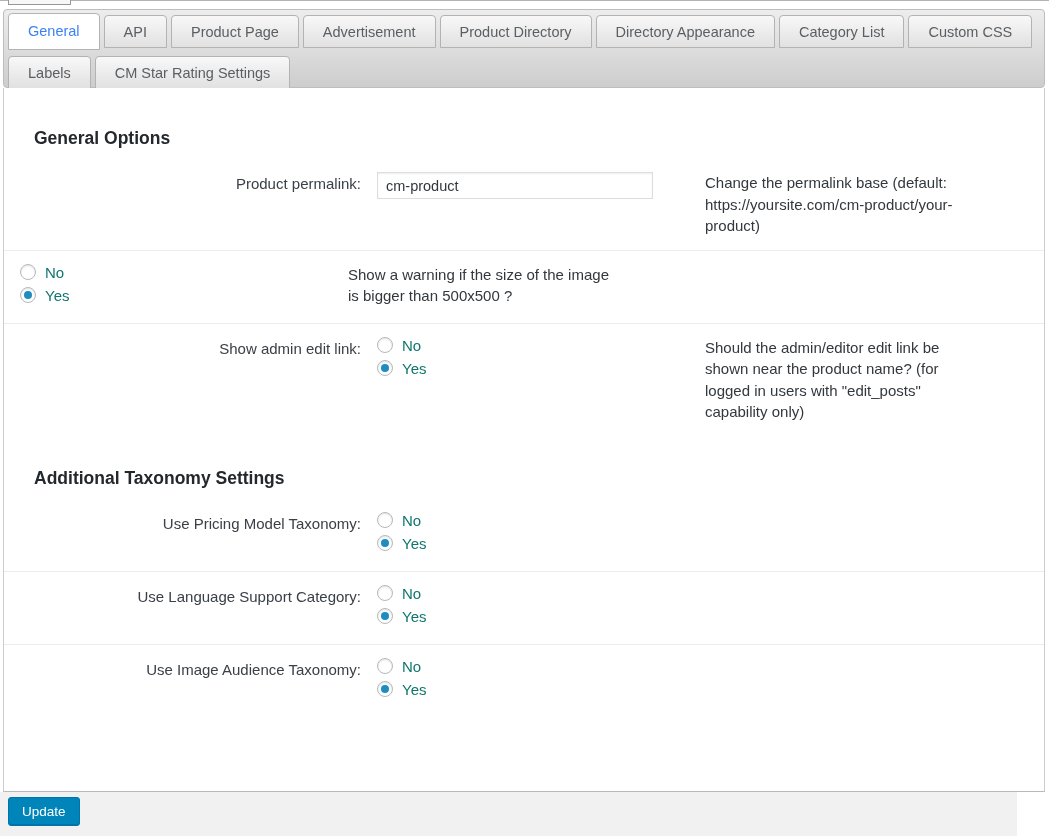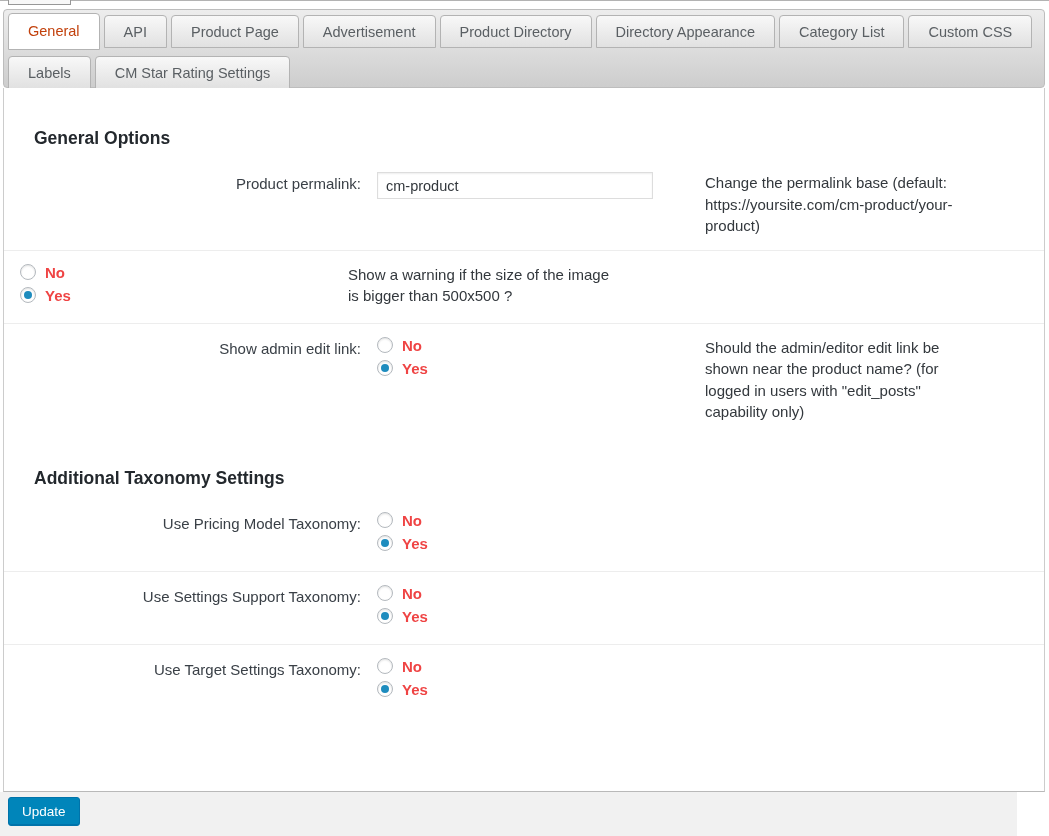--- a/index.html
+++ b/index.html
@@ -31,21 +31,21 @@
     background: linear-gradient(#f8f8f8, #e1e1e1);
     border: 1px solid #b3b3b3;
     border-radius: 4px 4px 0 0;
     color: #5a5f63;
     font-size: 14.5px;
     cursor: pointer;
     white-space: nowrap;
   }
   .tab.active {
     background: #ffffff;
-    color: #c2410c;
+    color: #3b82f6;
     height: 37px;
     margin-top: 0;
     line-height: 34px;
   }
 
   
   .content {
     position:absolute; left:3px; top:88px; width:1042px; height:704px;
     background:#fff;
     border-left:1px solid #cccccc;
@@ -98,24 +98,23 @@
     font-family: "Liberation Sans", sans-serif;
     background: linear-gradient(#fdfdfd, #d8d8d8);
     border: 1px solid #8d8d8d;
     box-shadow: 1px 1px 1px rgba(0,0,0,.25);
     cursor: pointer;
   }
 
   .radio-group { display:flex; flex-direction:column; }
   .radio-option {
     display:flex; align-items:flex-start; gap:9px;
-    font-size: 15px; color:#ef4444;
+    font-size: 15px; color:#0f766e;
     margin-bottom: 6px;
     cursor: pointer;
-    font-weight: bold;
   }
   .radio-circle {
     display:inline-block; width:16px; height:16px; flex-shrink:0;
     border-radius:50%;
     border:1px solid #b4b9be;
     background:#fff;
     box-shadow: inset 0 1px 2px rgba(0,0,0,.12);
     position:relative;
   }
   .radio-circle.checked::after {
@@ -229,38 +228,38 @@
           <label class="radio-option">
             <span class="radio-circle checked"></span>
             <span>Yes</span>
           </label>
         </div>
       </div>
       <div class="col-desc"></div>
     </div>
 
     <div class="form-row">
-      <div class="col-label">Use Settings Support Taxonomy:</div>
+      <div class="col-label">Use Language Support Category:</div>
       <div class="col-control">
         <div class="radio-group">
           <label class="radio-option">
             <span class="radio-circle"></span>
             <span>No</span>
           </label>
           <label class="radio-option">
             <span class="radio-circle checked"></span>
             <span>Yes</span>
           </label>
         </div>
       </div>
       <div class="col-desc"></div>
     </div>
 
     <div class="form-row">
-      <div class="col-label">Use Target Settings Taxonomy:</div>
+      <div class="col-label">Use Image Audience Taxonomy:</div>
       <div class="col-control">
         <div class="radio-group">
           <label class="radio-option">
             <span class="radio-circle"></span>
             <span>No</span>
           </label>
           <label class="radio-option">
             <span class="radio-circle checked"></span>
             <span>Yes</span>
           </label>

